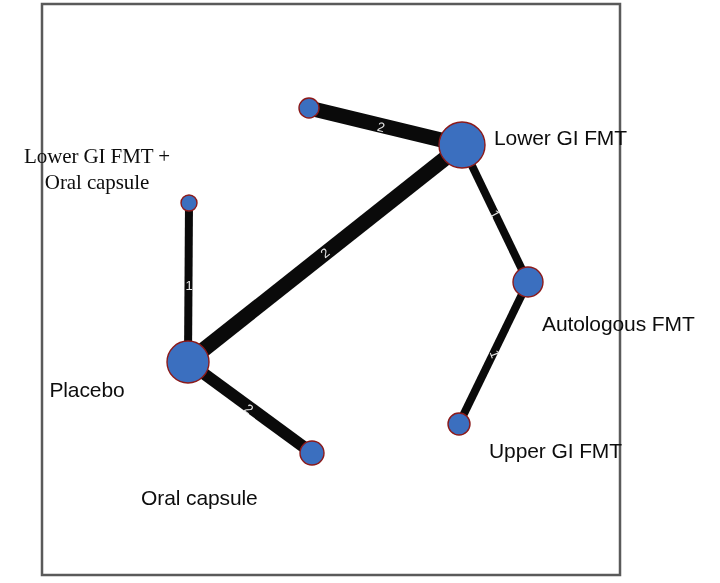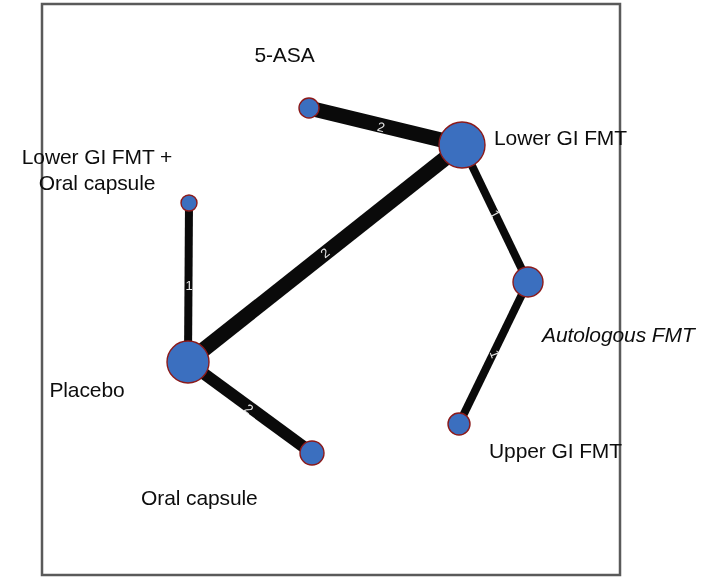--- a/index.html
+++ b/index.html
@@ -71,22 +71,22 @@
       <g id="edge-labels-group">
           <text x="381" y="127" fill="#e8e8e8" font-size="13" font-family="&quot;Liberation Sans&quot;, sans-serif" text-anchor="middle" dominant-baseline="central" transform="rotate(14 381 127)">2</text>
           <text x="325" y="253" fill="#e8e8e8" font-size="13" font-family="&quot;Liberation Sans&quot;, sans-serif" text-anchor="middle" dominant-baseline="central" transform="rotate(-39 325 253)">2</text>
           <text x="189" y="285" fill="#e8e8e8" font-size="13" font-family="&quot;Liberation Sans&quot;, sans-serif" text-anchor="middle" dominant-baseline="central" transform="rotate(0 189 285)">1</text>
           <text x="249" y="409" fill="#e8e8e8" font-size="13" font-family="&quot;Liberation Sans&quot;, sans-serif" text-anchor="middle" dominant-baseline="central" transform="rotate(38 249 409)">2</text>
           <text x="495" y="214" fill="#e8e8e8" font-size="13" font-family="&quot;Liberation Sans&quot;, sans-serif" text-anchor="middle" dominant-baseline="central" transform="rotate(62 495 214)">1</text>
           <text x="495" y="354" fill="#e8e8e8" font-size="13" font-family="&quot;Liberation Sans&quot;, sans-serif" text-anchor="middle" dominant-baseline="central" transform="rotate(69 495 354)">1</text>
         </g>
     </svg>
     <div id="node-labels">
-        <div class="node-label center" style="left: 212px; top: 42px; width: 145px;"><div>5-ASA</div></div>
+        <div class="node-label center" style="left: 212px; top: 42px; width: 145px;"></div>
         <div class="node-label left" style="left: 494px; top: 114px; width: 145px;"><div>Lower GI FMT</div></div>
-        <div class="node-label center" style="left: 2px; top: 144px; width: 190px;"><div>Lower GI FMT +</div><div>Oral capsule</div></div>
-        <div class="node-label left" style="left: 542px; top: 311px; width: 178px; font-style: italic;"><div>Autologous FMT</div></div>
+        <div class="node-label center" style="left: 2px; top: 144px; width: 190px; font-family: Liberation Serif, serif;"><div>Lower GI FMT +</div><div>Oral capsule</div></div>
+        <div class="node-label left" style="left: 542px; top: 300px; width: 178px;"><div>Autologous FMT</div></div>
         <div class="node-label center" style="left: 42px; top: 377px; width: 90px;"><div>Placebo</div></div>
         <div class="node-label left" style="left: 489px; top: 427px; width: 160px;"><div>Upper GI FMT</div></div>
         <div class="node-label left" style="left: 141px; top: 474px; width: 140px;"><div>Oral capsule</div></div>
       </div>
   </div>
 </div>
 
 </body></html>

